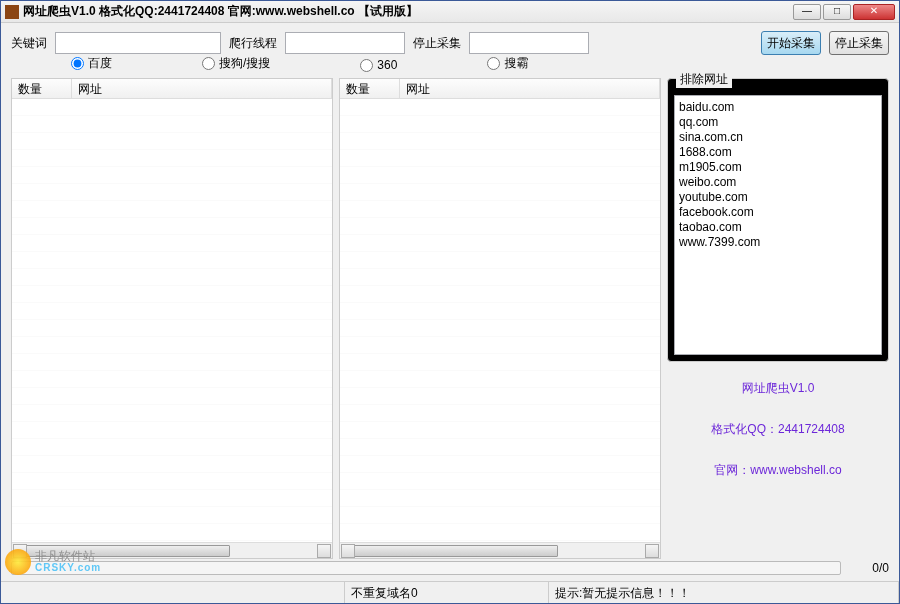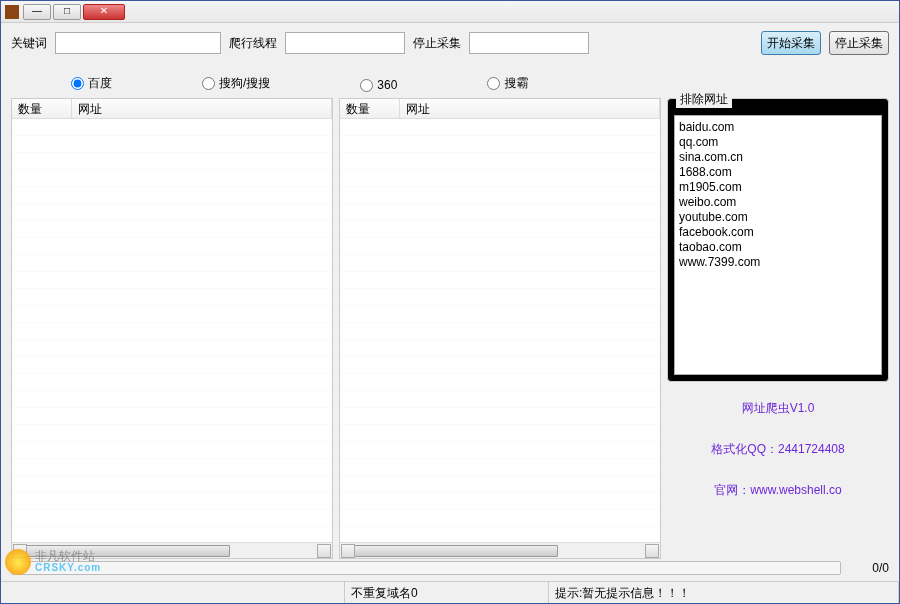--- a/index.html
+++ b/index.html
@@ -7,21 +7,21 @@
 .window { width: 900px; height: 604px; border: 1px solid #3b5998; background: #f0f0f0; display: flex; flex-direction: column; position: relative; }
 .titlebar { height: 22px; background: linear-gradient(#f5f5f5, #e8e8e8); border-bottom: 1px solid #ccc; display: flex; align-items: center; padding: 0 4px; }
 .title-icon { width: 14px; height: 14px; background: #8b4513; margin-right: 4px; }
 .title-text { font-weight: bold; flex: 1; }
 .win-btns { display: flex; gap: 2px; }
 .win-btn { width: 28px; height: 16px; border: 1px solid #999; background: linear-gradient(#f8f8f8,#ddd); text-align: center; line-height: 12px; font-size: 10px; border-radius: 2px; }
 .win-btn.close { background: linear-gradient(#e88,#c33); color: #fff; border-color: #a22; width: 42px; }
 
 .content { flex: 1; padding: 8px 10px 4px 10px; display: flex; flex-direction: column; }
 
-.input-row { display: flex; align-items: center; gap: 8px; margin-bottom: 20px; }
+.input-row { display: flex; align-items: center; gap: 8px; margin-bottom: 0; }
 .lbl { white-space: nowrap; }
 .txt-input { flex: 1; height: 22px; border: 1px solid #abadb3; background: #fff; padding: 0 4px; }
 .btn { width: 60px; height: 24px; border: 1px solid #707070; background: linear-gradient(#f5f5f5,#e1e1e1); border-radius: 3px; cursor: pointer; }
 .btn.primary { background: linear-gradient(#d9eef9,#a7d8f0); border-color: #3c7fb1; }
 
 .radio-row { display: flex; align-items: flex-end; gap: 90px; padding-left: 60px; margin-bottom: 6px; }
 .radio-item { display: flex; align-items: center; gap: 4px; }
 .radio-item input { margin: 0; }
 
 .mid-row { display: flex; gap: 6px; flex: 1; min-height: 0; }
@@ -59,20 +59,21 @@
 .watermark .logo { width: 26px; height: 26px; border-radius: 50%; background: radial-gradient(#ffeb3b,#fb8c00); }
 .watermark .txtw { display: flex; flex-direction: column; line-height: 12px; }
 .watermark .crsky { color: #4fc3f7; font-weight: bold; letter-spacing: 1px; font-size: 10px; }
 </style>
 </head>
 <body>
 
 <div class="window">
   <div class="titlebar">
     <div class="title-icon"></div>
+    <div class="title-text">网址爬虫V1.0 格式化QQ:2441724408 官网:www.webshell.co 【试用版】</div>
     <div class="win-btns">
       <div class="win-btn">—</div>
       <div class="win-btn">□</div>
       <div class="win-btn close">✕</div>
     </div>
   </div>
 
   <div class="content">
 
     <div class="input-row">

